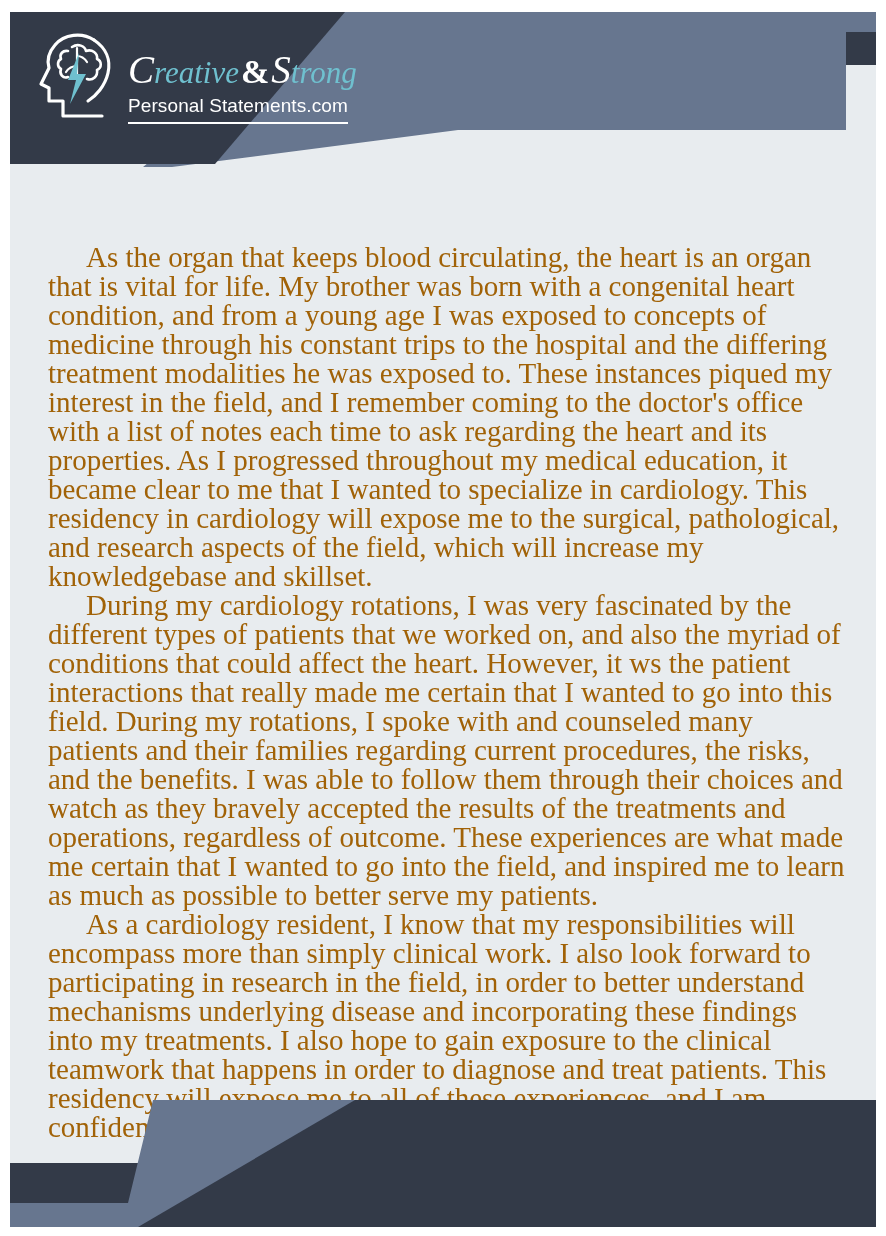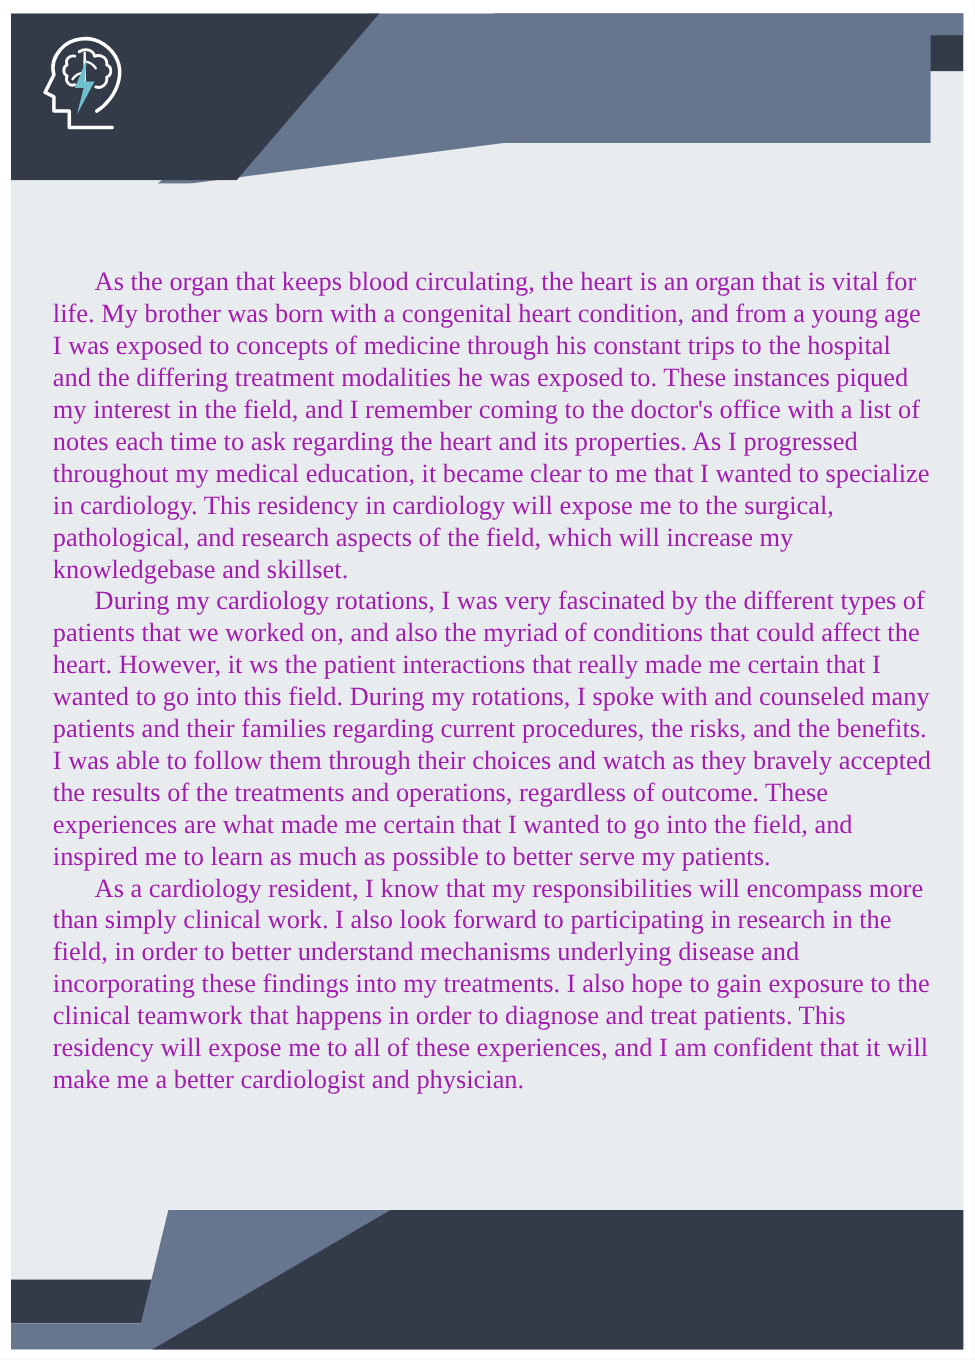--- a/index.html
+++ b/index.html
@@ -157,23 +157,23 @@
   
   .essay {
     position: absolute;
     left: 48px;
     top: 243px;
     width: 800px;
   }
   .essay p {
     margin: 0;
     font-family: "Liberation Serif", serif;
-    font-size: 24px;
+    font-size: 29px;
     line-height: 29px;
-    color: #a21caf;
+    color: #a16207;
     text-indent: 38px;
     text-align: left;
   }
 </style>
 </head>
 <body>
 
 <div class="page">
 
   <div class="page-canvas"></div>
@@ -191,20 +191,24 @@
       <path d="M62 12 C74 20, 79 32, 76 45 C73 58, 64 68, 56 73" fill="none" stroke="#ffffff" stroke-width="3.2" stroke-linecap="round"></path>
 
       <path d="M36 23 C31 22, 27 26, 29 31 C25 33, 25 39, 29 41 C27 46, 31 51, 36 49" fill="none" stroke="#ffffff" stroke-width="2.6" stroke-linejoin="round" stroke-linecap="round"></path>
       <path d="M40 19 C46 15, 53 18, 54 23 C60 21, 66 25, 65 31 C70 33, 70 40, 65 42 C66 48, 61 53, 55 51" fill="none" stroke="#ffffff" stroke-width="2.6" stroke-linejoin="round" stroke-linecap="round"></path>
       <path d="M45 20 L45 50" fill="none" stroke="#ffffff" stroke-width="2.2" stroke-linecap="round"></path>
       <path d="M45 28 C50 28, 53 31, 55 34" fill="none" stroke="#ffffff" stroke-width="2.2" stroke-linecap="round"></path>
       <path d="M45 38 C40 38, 36 41, 34 44" fill="none" stroke="#ffffff" stroke-width="2.2" stroke-linecap="round"></path>
 
       <path d="M47 25 L36 52 L44 52 L38 76 L54 46 L45 46 Z" fill="#6fc0cf"></path>
     </svg>
+    <div class="logo-text">
+      <div class="brand-name"><span class="cap">C</span><span>reative</span><span class="amp">&amp;</span><span class="cap">S</span><span>trong</span></div>
+      <div class="brand-tagline">Personal Statements.com</div>
+    </div>
   </div>
 
   <div class="essay">
     <p>As the organ that keeps blood circulating, the heart is an organ that is vital for life. My brother was born with a congenital heart condition, and from a young age I was exposed to concepts of medicine through his constant trips to the hospital and the differing treatment modalities he was exposed to. These instances piqued my interest in the field, and I remember coming to the doctor's office with a list of notes each time to ask regarding the heart and its properties. As I progressed throughout my medical education, it became clear to me that I wanted to specialize in cardiology. This residency in cardiology will expose me to the surgical, pathological, and research aspects of the field, which will increase my knowledgebase and skillset.</p>
     <p>During my cardiology rotations, I was very fascinated by the different types of patients that we worked on, and also the myriad of conditions that could affect the heart. However, it ws the patient interactions that really made me certain that I wanted to go into this field. During my rotations, I spoke with and counseled many patients and their families regarding current procedures, the risks, and the benefits. I was able to follow them through their choices and watch as they bravely accepted the results of the treatments and operations, regardless of outcome. These experiences are what made me certain that I wanted to go into the field, and inspired me to learn as much as possible to better serve my patients.</p>
     <p>As a cardiology resident, I know that my responsibilities will encompass more than simply clinical work. I also look forward to participating in research in the field, in order to better understand mechanisms underlying disease and incorporating these findings into my treatments. I also hope to gain exposure to the clinical teamwork that happens in order to diagnose and treat patients. This residency will expose me to all of these experiences, and I am confident that it will make me a better cardiologist and physician.</p>
   </div>
 
   <div class="footer-zone">
     <div class="ftr-shape ftr-navy-left"></div>

